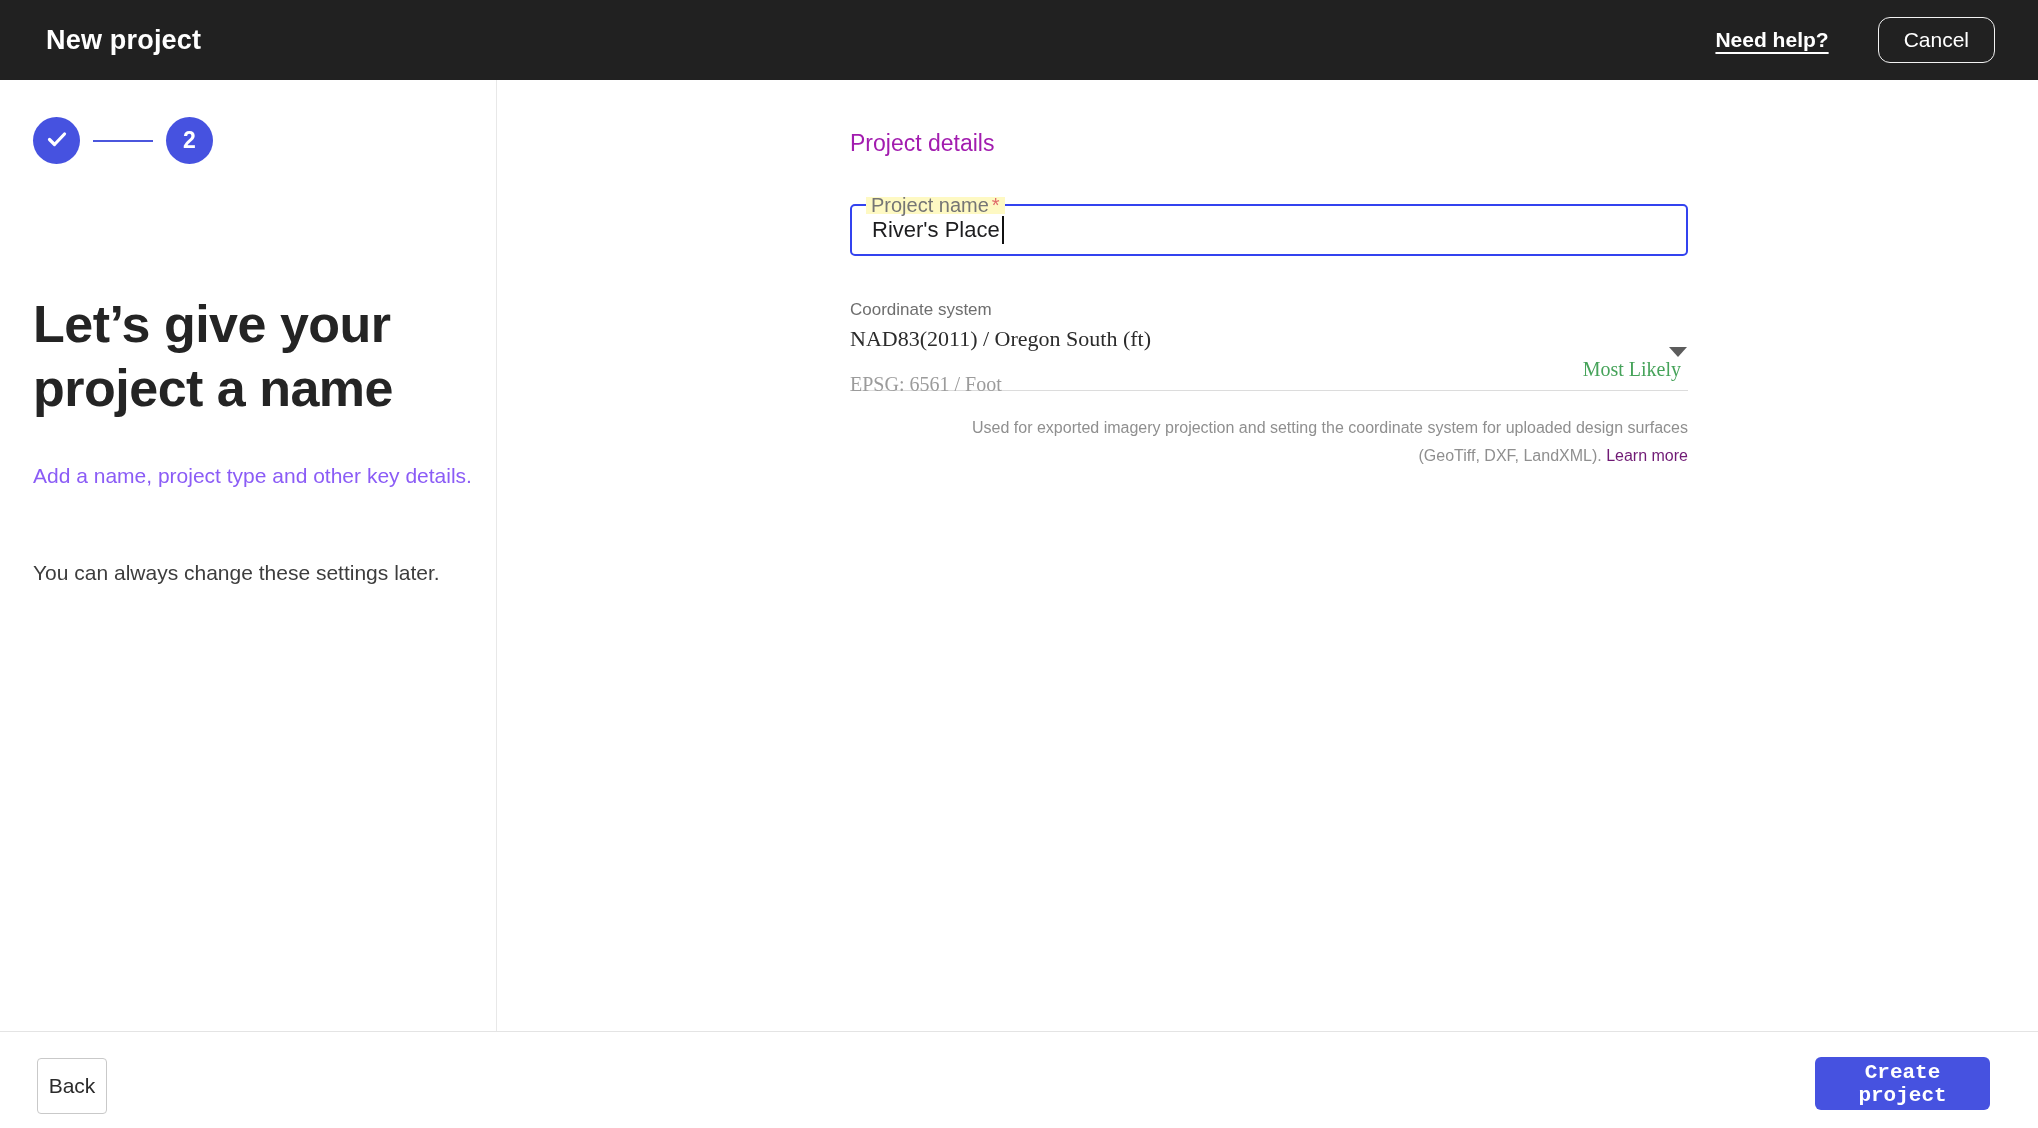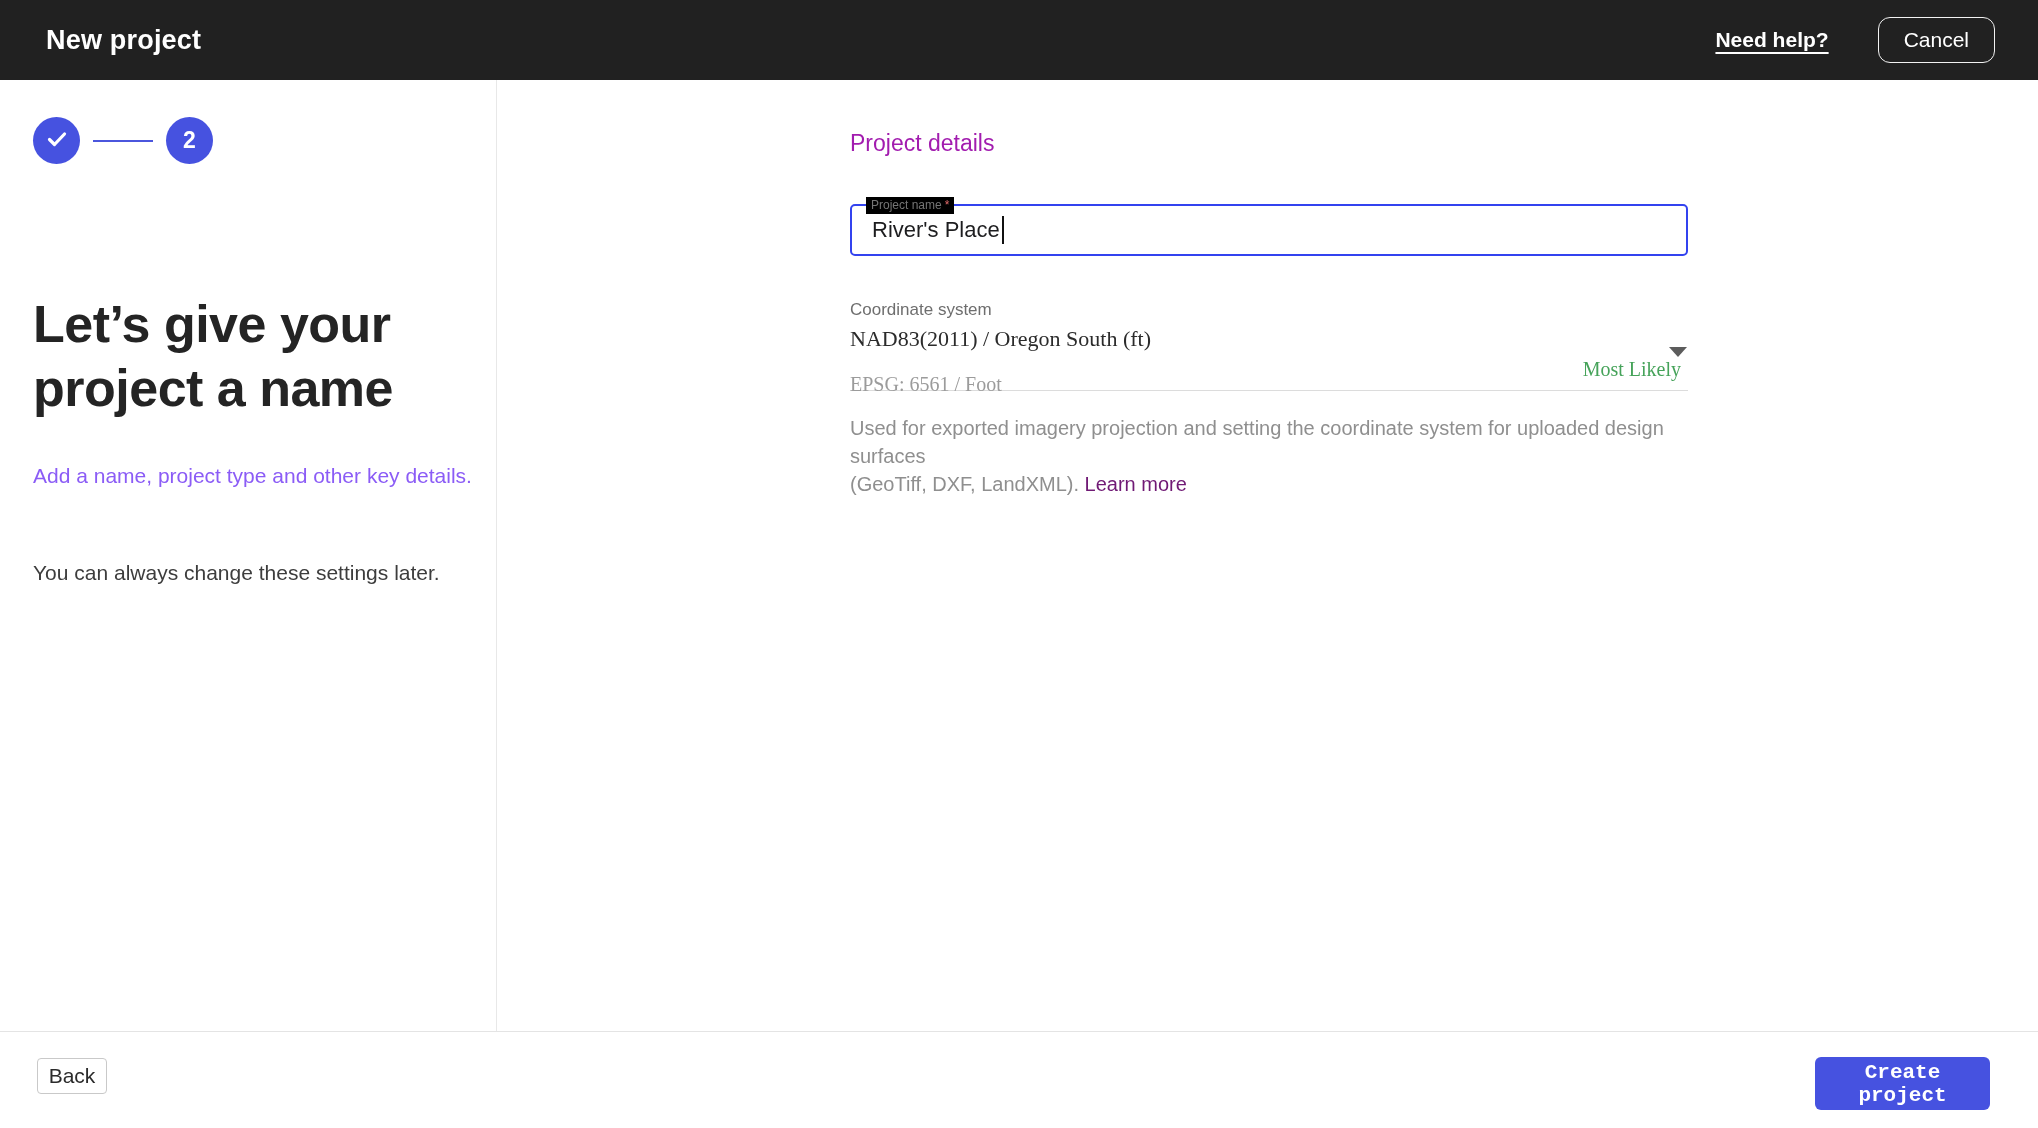--- a/index.html
+++ b/index.html
@@ -55,22 +55,22 @@
   
   .section-title {
     position: absolute; left: 850px; top: 130px;
     font-size: 23px; font-weight: 400; color: #a21caf;
   }
   .name-field {
     position: absolute; left: 850px; top: 204px; width: 838px; height: 52px;
     border: 2px solid #3343ef; border-radius: 5px; background: #ffffff; cursor: text;
   }
   .name-field-label {
-    position: absolute; top: -9px; left: 14px; background: #000000;
-    padding: 0 5px; font-size: 12px; color: #757575; line-height: 17px; white-space: nowrap;
+    position: absolute; top: -9px; left: 14px; background: #fef9c3;
+    padding: 0 5px; font-size: 20px; color: #757575; line-height: 17px; white-space: nowrap;
   }
   .name-field-label .asterisk { color: #e06a6a; margin-left: 3px; }
   .name-field-value {
     position: absolute; left: 20px; top: 0; height: 100%;
     display: flex; align-items: center;
     font-size: 22px; color: #1d1d1f;
   }
   .caret {
     display: inline-block; width: 2px; height: 28px; background: #111111; margin-left: 2px;
     animation: blink 1.1s step-end infinite;
@@ -92,31 +92,31 @@
     width: 0; height: 0;
     border-left: 9px solid transparent; border-right: 9px solid transparent;
     border-top: 10px solid #5c5c5c;
   }
   .coord-badge {
     position: absolute; right: 7px; bottom: 9px;
     font-size: 20px; color: #46a35a;
   }
   .coord-help {
     position: absolute; left: 850px; top: 414px; width: 838px;
-    font-size: 20px; line-height: 28px; color: #8f8f8f;
+    font-size: 16px; line-height: 28px; color: #8f8f8f; text-align: right;
   }
   .learn-more { color: #701a75; cursor: pointer; font-weight: 500; }
 
   
   .footer {
     position: absolute; top: 1031px; left: 0; right: 0; height: 97px;
     background: #ffffff; border-top: 1px solid #e4e4e4;
   }
   .back-btn {
-    position: absolute; left: 37px; top: 26px; width: 70px; height: 36px;
+    position: absolute; left: 37px; top: 26px; width: 70px; height: 56px;
     background: #ffffff; border: 1px solid #c9c9c9; border-radius: 4px;
     font-size: 21px; color: #2b2b2b; font-family: inherit; cursor: pointer;
   }
   .create-btn {
     position: absolute; right: 48px; top: 25px; width: 175px; height: 53px;
     background: #4652e0; border: none; border-radius: 6px;
     font-size: 21px; font-weight: 600; color: #ffffff; font-family: Liberation Mono, monospace; cursor: pointer;
   }
 </style>
 </head>

